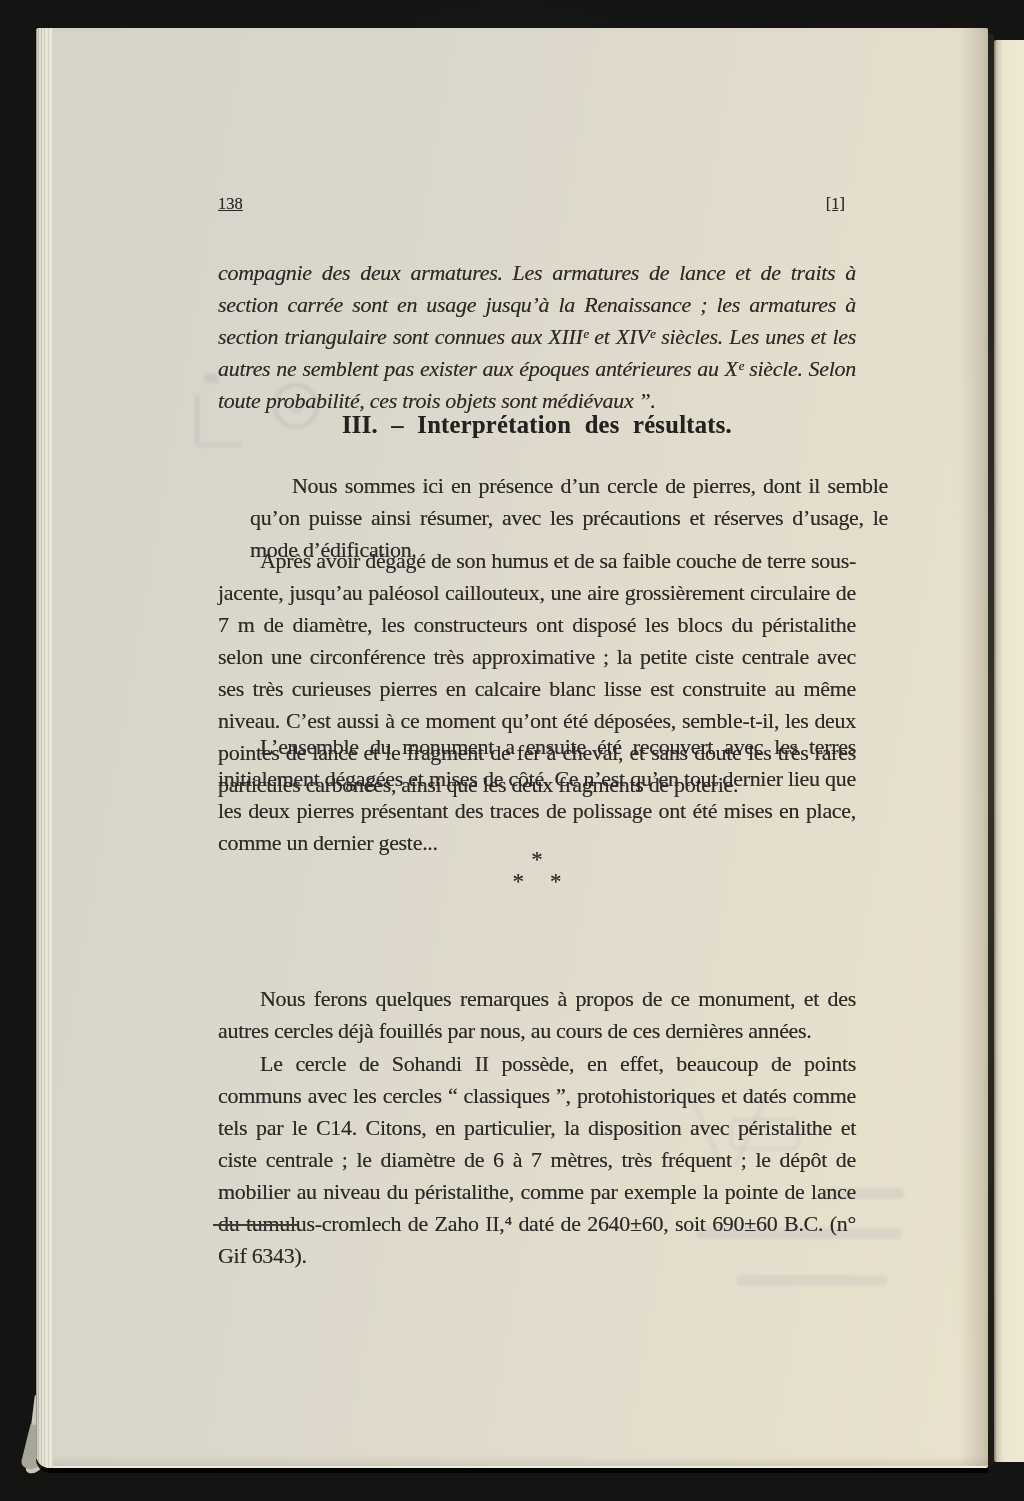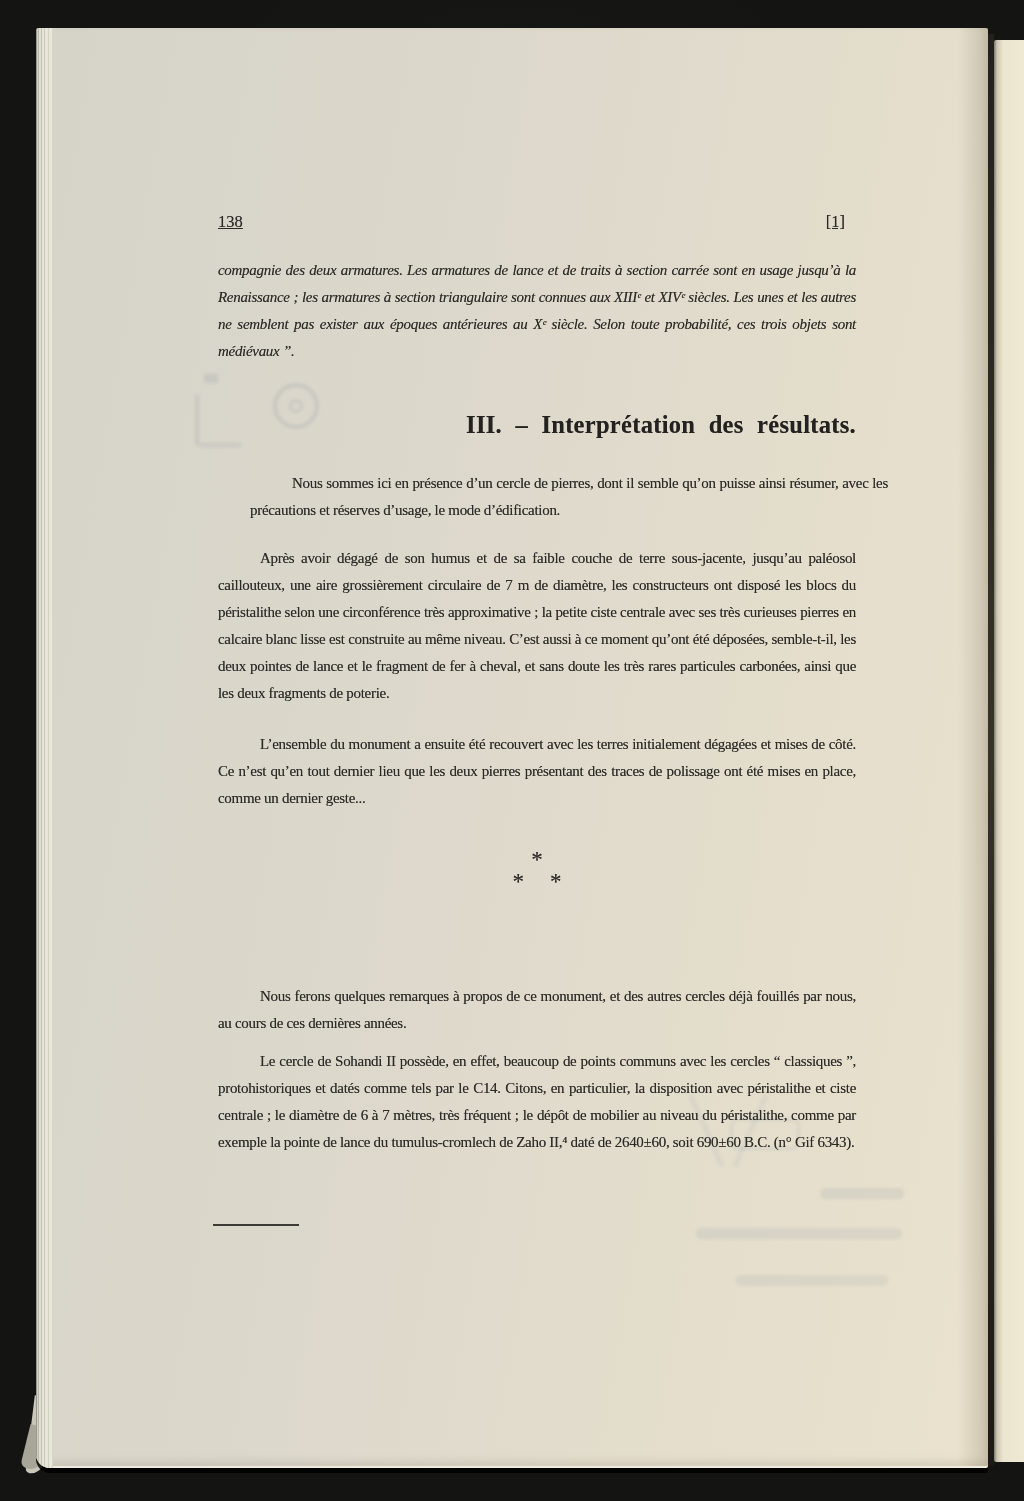--- a/index.html
+++ b/index.html
@@ -46,28 +46,28 @@
     background:linear-gradient(180deg,#23211c, #35322a 50%, #1c1a16); z-index:0; }
   .next-page {
     position:absolute; left:994px; top:40px; width:30px; height:1422px;
     background:linear-gradient(90deg,#81796a 0,#cdc6b2 3px,#ece5d0 9px,#efe8d3 100%);
     border-radius:2px 0 0 2px; z-index:1;
   }
 
   
   .block { position:absolute; left:182px; width:638px; color:#2b2a27;
     text-shadow:0 0 0.4px rgba(43,42,39,0.55); }
-  .page-head { top:184px; width:627px; display:flex; justify-content:space-between;
+  .page-head { top:166px; width:627px; display:flex; justify-content:space-between;
     align-items:baseline; font-size:16.5px;text-decoration:underline; }
   .running-title { letter-spacing:1.2px; }
-  .para { text-align:justify; font-size:15px; line-height:27px;
+  .para { text-align:justify; font-size:22px; line-height:32px;
     letter-spacing:-0.3px; }
   .para.indent { text-indent:42px; }
   .italic-para { top:229px; font-style:italic; }
-  .section-heading { top:383px; text-align:right; font-size:24.5px; font-weight:bold;
+  .section-heading { top:383px; text-align:center; font-size:24.5px; font-weight:bold;
     letter-spacing:0.3px; word-spacing:7px; color:#232220; }
   .p1 { top:442px;margin-left:32px; } .p2 { top:517px; } .p3 { top:703px; }
   .p4 { top:955px; } .p5 { top:1020px; }
   .star-divider { top:821px; text-align:center; font-size:23px; line-height:22px; }
   .star-bottom span { display:inline-block; margin:0 13px; }
   .footnote-rule { position:absolute; left:177px; top:1196px; width:86px; height:2px;
     background:#3c3b36; }
   .footnote { top:1207px; left:162px; width:652px; text-align:justify;
     font-size:17px; line-height:21px; letter-spacing:-0.2px; text-indent:62px; }
   .smallcaps { font-variant:small-caps; letter-spacing:0.4px; }

